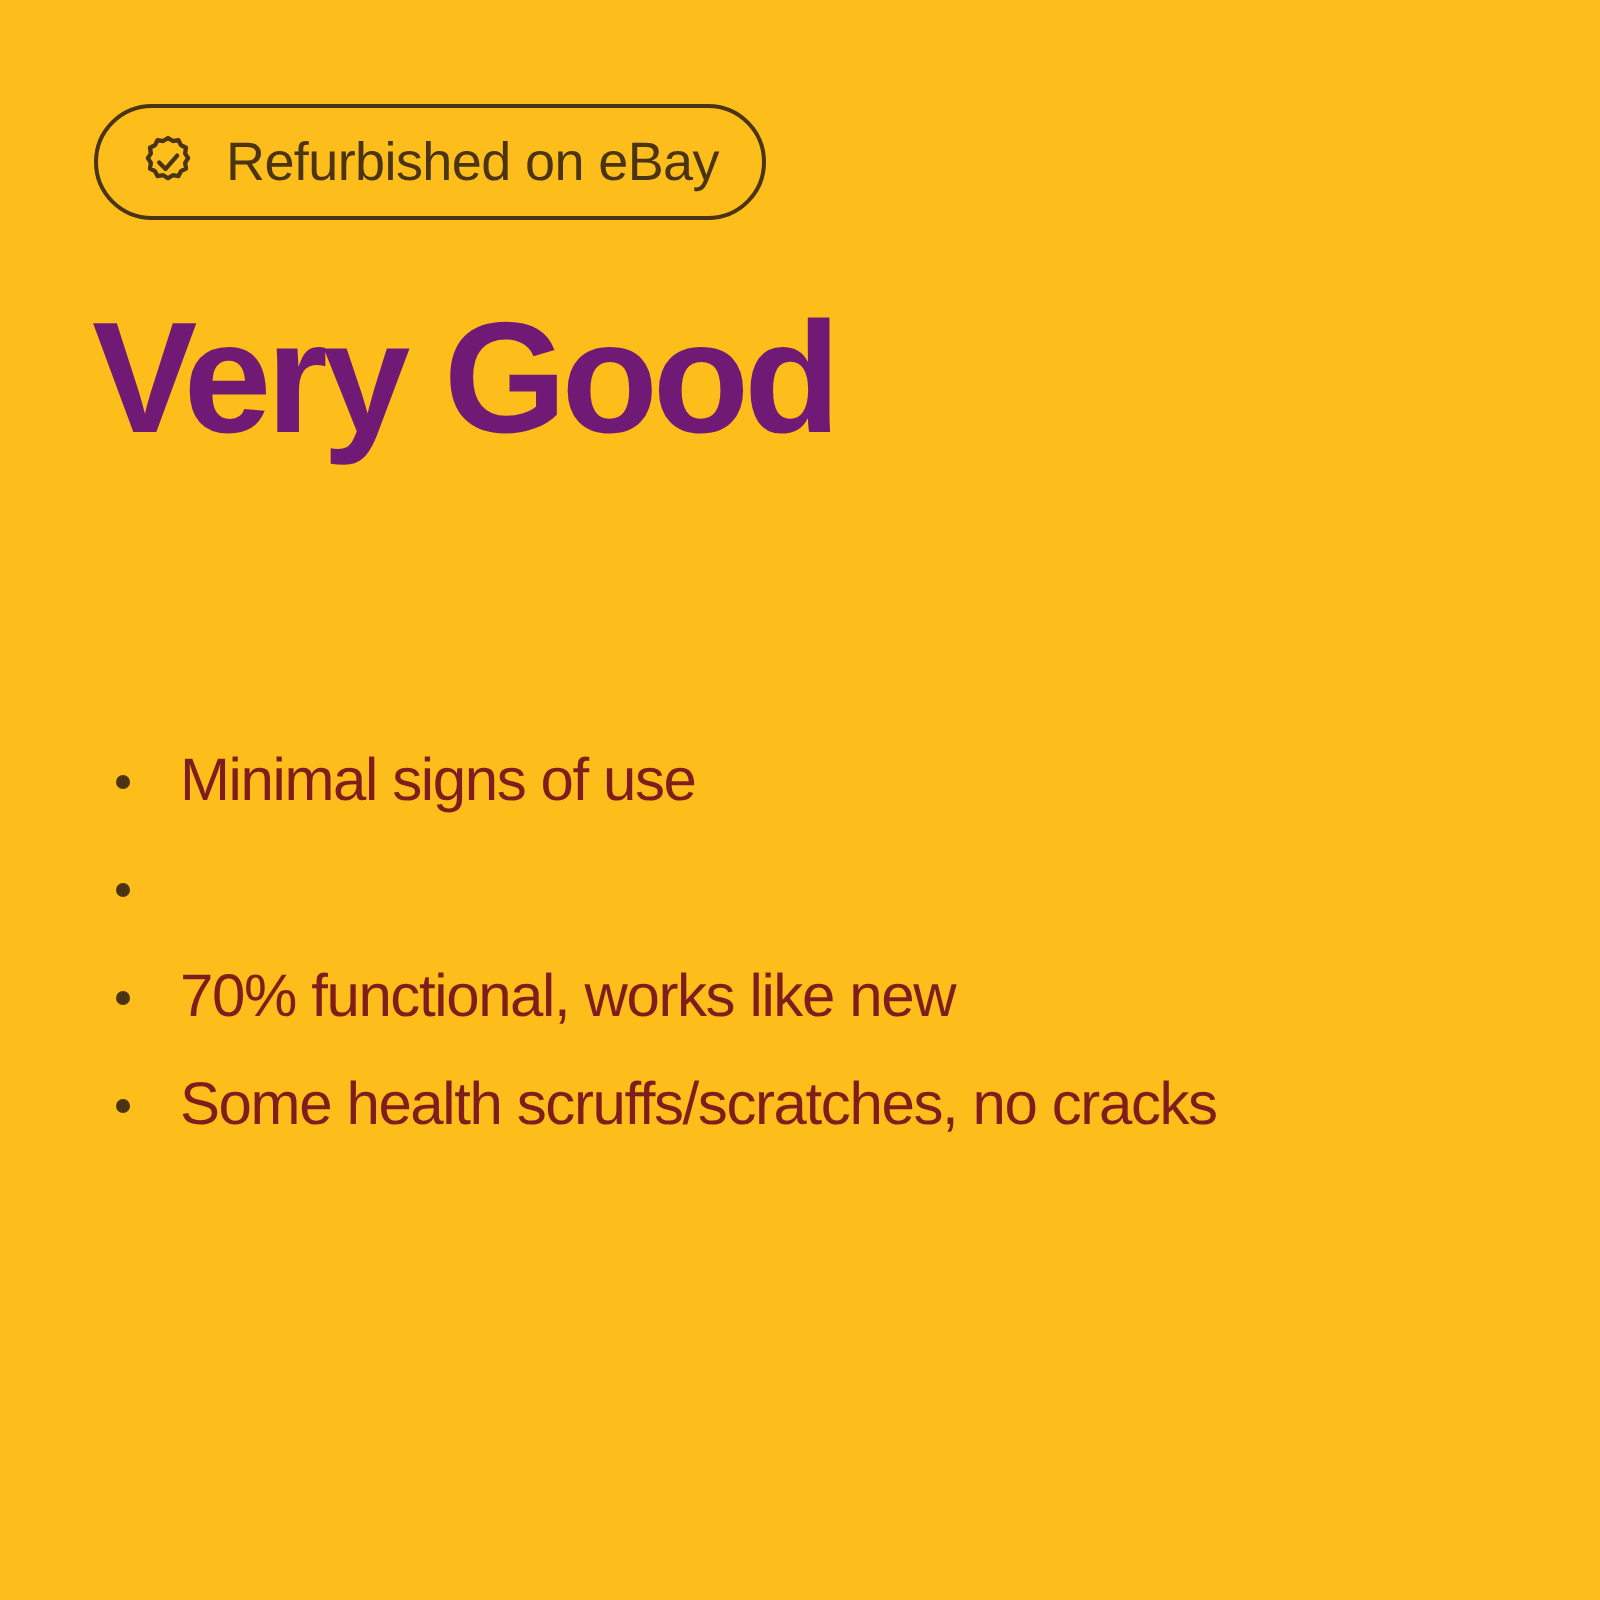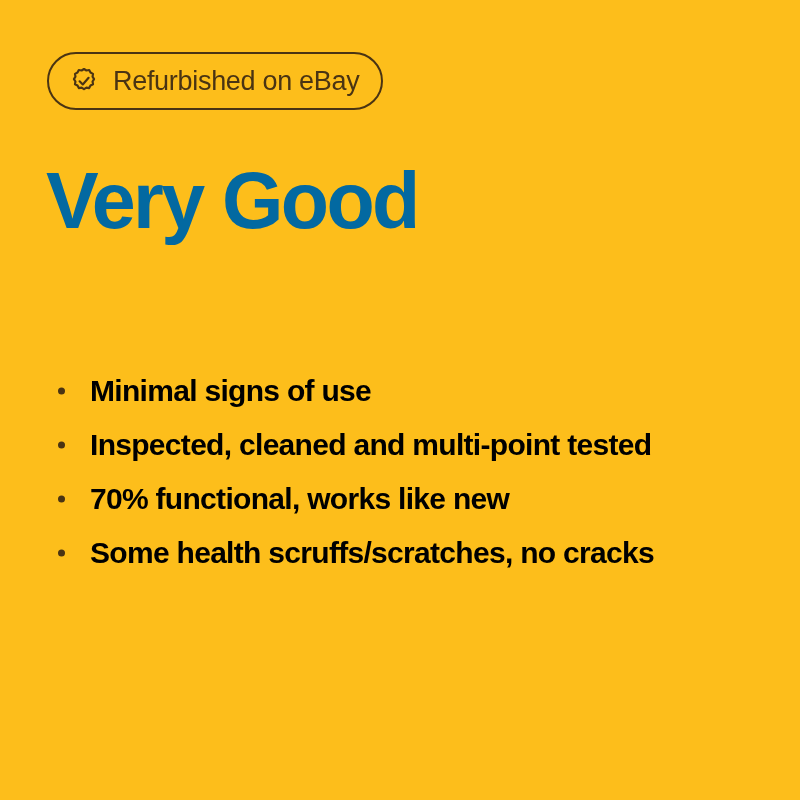--- a/index.html
+++ b/index.html
@@ -51,27 +51,27 @@
     font-weight: 400;
     letter-spacing: -0.3px;
     color: #4A3413;
     white-space: nowrap;
   }
 
   
   .headline {
     position: absolute;
     left: 46px;
-    top: 160px;
+    top: 148px;
     margin: 0;
     font-size: 79px;
     line-height: 81px;
     font-weight: 700;
     letter-spacing: -2.6px;
-    color: #0369a1;
+    color: #701a75;
     max-width: 700px;
   }
   .headline .hl-line {
     display: block;
     white-space: nowrap;
   }
 
   
   .feature-list {
     position: absolute;
@@ -95,23 +95,23 @@
     top: 50%;
     transform: translateY(-50%);
     width: 7px;
     height: 7px;
     border-radius: 50%;
     background: #4A3413;
   }
   .feature-text {
     font-size: 30px;
     line-height: 34px;
-    font-weight: 700;
+    font-weight: 400;
     letter-spacing: -0.7px;
-    color: #000000;
+    color: #7f1d1d;
     white-space: nowrap;
   }
 </style>
 </head>
 <body>
 
 <div class="canvas">
 
   <div class="badge-pill">
     <span class="badge-icon">
@@ -132,21 +132,20 @@
     <span class="hl-line">Very Good</span>
   </h1>
 
   <ul class="feature-list">
     <li class="feature-item">
       <span class="bullet-dot"></span>
       <span class="feature-text">Minimal signs of use</span>
     </li>
     <li class="feature-item">
       <span class="bullet-dot"></span>
-      <span class="feature-text">Inspected, cleaned and multi-point tested</span>
     </li>
     <li class="feature-item">
       <span class="bullet-dot"></span>
       <span class="feature-text">70% functional, works like new</span>
     </li>
     <li class="feature-item">
       <span class="bullet-dot"></span>
       <span class="feature-text">Some health scruffs/scratches, no cracks</span>
     </li>
   </ul>

